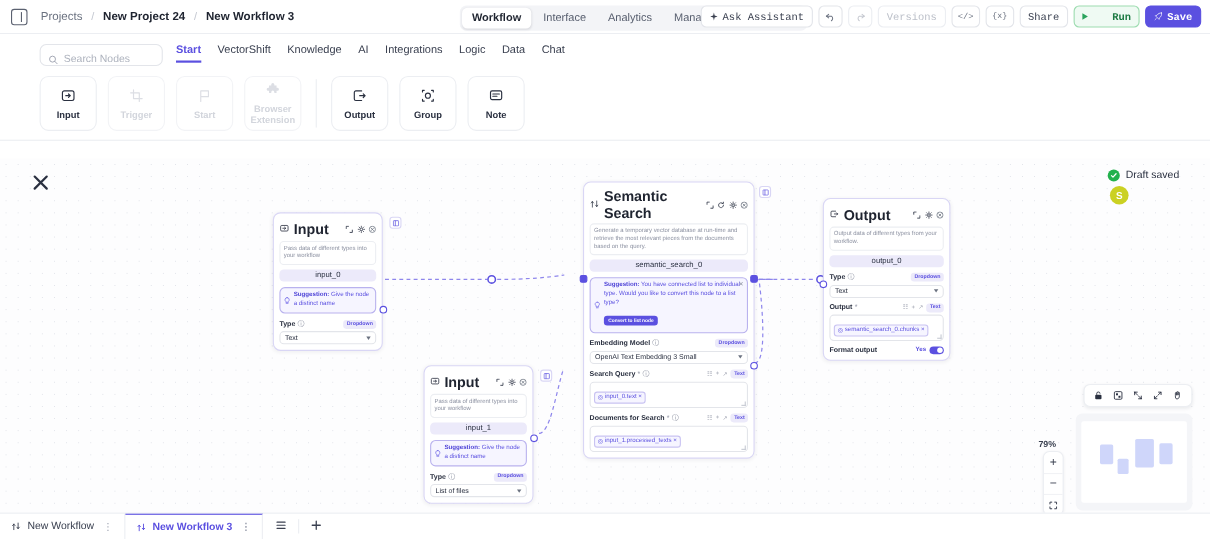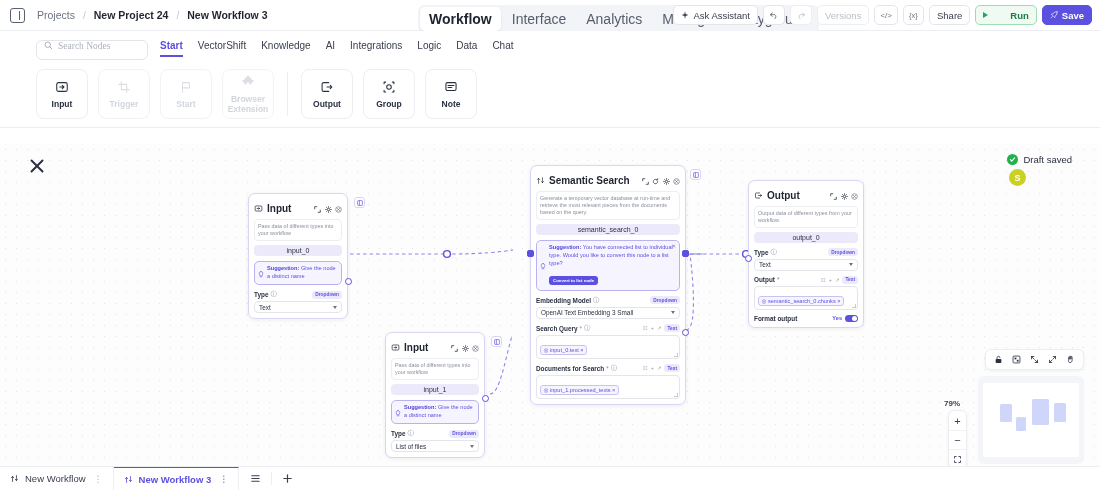--- a/index.html
+++ b/index.html
@@ -25,44 +25,44 @@
   .panel-icon i{display:block;width:4px;height:9px;border-right:1.3px solid #5b6170;}
   .crumbs{display:flex;align-items:center;gap:8px;font-size:10.5px;}
   .crumb-link{color:#6b7280;}
   .crumb-sep{color:#c3c7d0;font-size:10px;}
   .crumb-strong{color:#1f2430;font-weight:bold;}
 
   .tabs-center{
     position:absolute; left:418px; top:5px;
     display:flex;align-items:center;gap:2px;background:#f3f4f7;border-radius:6px;padding:2px;
   }
-  .ctab{font-size:14px;color:#565d6d;padding:4px 9px;border-radius:5px;white-space:nowrap;text-align:center;}
+  .ctab{font-size:10px;color:#565d6d;padding:4px 9px;border-radius:5px;white-space:nowrap;text-align:center;}
   .ctab.active{background:#fff;color:#1f2430;font-weight:bold;box-shadow:0 1px 2px rgba(16,24,40,.10);}
 
   .actions{
     position:absolute; right:8px; top:5px; display:flex;align-items:center;gap:5px;
   }
   .btn{
     height:20px;border:1px solid #e3e5ea;border-radius:5px;background:#fff;
-    font-size:9.5px;color:#3a4050;display:flex;align-items:center;gap:4px;padding:0 7px;white-space:nowrap;
+    font-size:9.5px;color:#3a4050;display:flex;align-items:center;gap:4px;padding:0 7px;white-space:nowrap;font-family:Liberation Mono, monospace;
   }
   .btn.icon-only{padding:0 5px;min-width:21px;justify-content:center;color:#6b7280;}
   .btn.ghost{border-color:#eceef2;color:#bcc0c9;}
   .btn.run{border-color:#9ddcb0;background:#effaf3;color:#1e7b44;font-weight:bold;gap:22px;}
   .btn.save{border-color:#5b50e0;background:#5b50e0;color:#fff;font-weight:bold;}
   .tri{width:0;height:0;border-left:5px solid #2aa35c;border-top:3.2px solid transparent;border-bottom:3.2px solid transparent;}
 
   
   .libbar{
     position:absolute;top:31px;left:0;width:1100px;height:97px;background:#fff;
     border-bottom:1px solid #eceef2;
   }
   .searchbox{
     position:absolute;left:36px;top:9px;width:112px;height:20px;border:1px solid #e3e5ea;border-radius:6px;
-    display:flex;align-items:flex-start;gap:5px;padding:0 7px;background:#fff;font-family:Liberation Serif, serif;
+    display:flex;align-items:flex-end;gap:5px;padding:0 7px;background:#fff;
   }
   .searchbox .ph{font-size:9.5px;color:#adb2bd;}
   .cats{position:absolute;left:160px;top:9px;display:flex;align-items:flex-start;gap:15px;}
   .cat{font-size:10px;color:#3a4050;padding-bottom:4px;white-space:nowrap;}
   .cat.active{color:#5b50e0;font-weight:bold;border-bottom:2px solid #5b50e0;}
 
   .palette{position:absolute;left:36px;top:38px;display:flex;align-items:center;gap:10px;}
   .pal-card{
     width:52px;height:50px;border:1px solid #eceef2;border-radius:8px;background:#fff;
     display:flex;flex-direction:column;align-items:center;justify-content:center;gap:5px;
@@ -92,21 +92,21 @@
     position:absolute;right:74px;top:25px;width:17px;height:17px;border-radius:50%;background:#cbd123;
     color:#fff;font-size:9px;font-weight:bold;display:flex;align-items:center;justify-content:center;
   }
 
   
   .node{
     position:absolute;background:#fff;border:1px solid #d9d6f5;border-radius:7px;
     box-shadow:0 1px 4px rgba(23,26,45,.07);padding:5px;
   }
   .n-head{display:flex;align-items:center;gap:4px;}
-  .n-title{font-size:10px;font-weight:bold;color:#1f2430;flex:1;}
+  .n-title{font-size:13px;font-weight:bold;color:#1f2430;flex:1;}
   .n-tools{display:flex;align-items:center;gap:3.5px;color:#3a4050;}
   .n-desc{
     font-size:5.4px;color:#8b90a0;line-height:1.35;margin-top:2px;border:1px solid #eceef2;
     border-radius:4px;padding:2.5px 3px;
   }
   .n-name{
     margin-top:4px;height:11px;background:#eceafa;border-radius:4px;
     display:flex;align-items:center;justify-content:center;font-size:7px;color:#2a3040;
   }
   .sugg{

